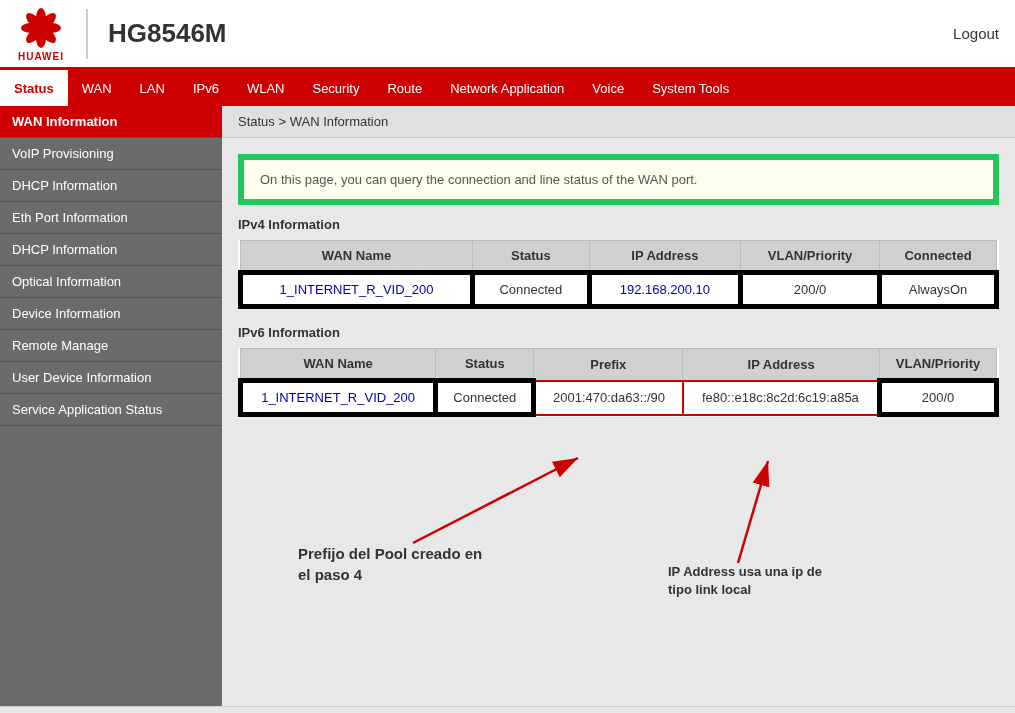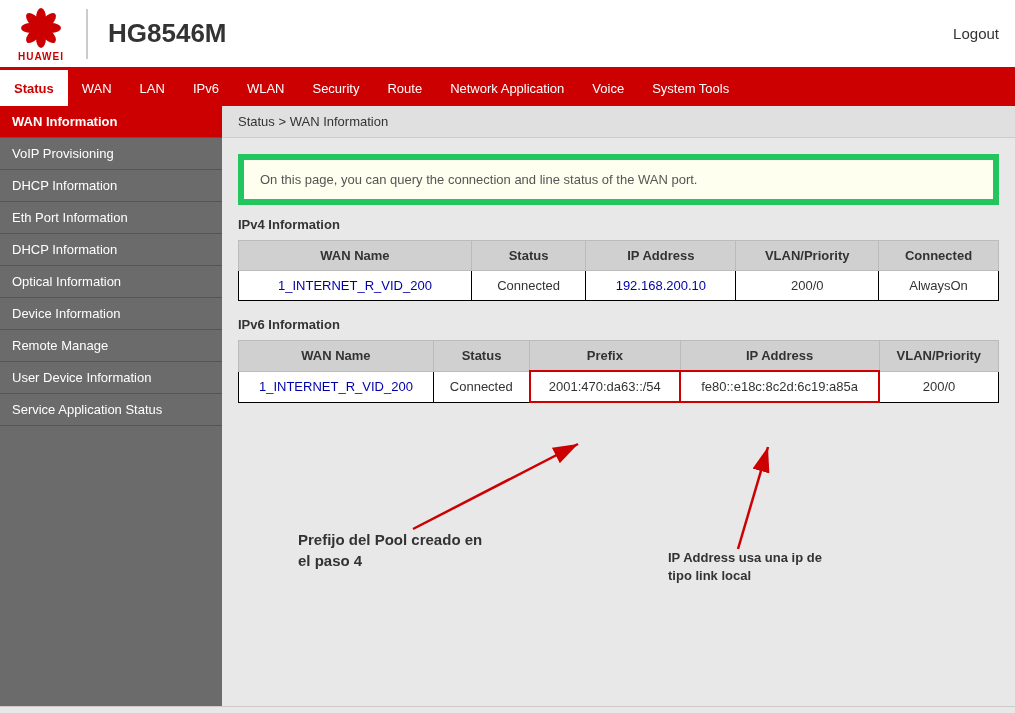--- a/index.html
+++ b/index.html
@@ -38,21 +38,21 @@
 
     
     .info-box { background: #fffff0; border: 6px solid #22c55e; padding: 12px 16px; margin-bottom: 12px; color: #555; font-size: 13px; }
 
     
     .section-header { font-weight: bold; color: #333; margin-bottom: 8px; font-size: 13px; }
 
     
     .data-table { width: 100%; border-collapse: collapse; margin-bottom: 16px; background: #fff; }
     .data-table th { background: #d0d0d0; padding: 7px 12px; text-align: center; font-size: 13px; color: #333; border: 1px solid #bbb; }
-    .data-table td { padding: 7px 12px; text-align: center; font-size: 13px; border: 1px solid #000000; color: #333; background: #fff; }
+    .data-table td { padding: 7px 12px; text-align: center; font-size: 13px; border: 5px solid #000000; color: #333; background: #fff; }
     .data-table td.link-cell { color: #00a; cursor: pointer; }
 
     
     .highlight-cell { border: 2px solid #c00 !important; }
 
     
     #annotation-area { position: relative; height: 220px; margin-top: 10px; }
 
     
     .annotation-text { position: absolute; font-weight: bold; font-size: 15px; color: #333; }
@@ -149,21 +149,21 @@
             <th>Status</th>
             <th>Prefix</th>
             <th>IP Address</th>
             <th>VLAN/Priority</th>
           </tr>
         </thead>
         <tbody>
           <tr>
             <td class="link-cell">1_INTERNET_R_VID_200</td>
             <td>Connected</td>
-            <td class="highlight-cell">2001:470:da63::/54</td>
+            <td class="highlight-cell">2001:470:da63::/90</td>
             <td class="highlight-cell">fe80::e18c:8c2d:6c19:a85a</td>
             <td>200/0</td>
           </tr>
         </tbody>
       </table>
 
       <div id="annotation-area">
         <svg width="700" height="210" style="position:absolute;top:0;left:0;">
 
           <defs>

